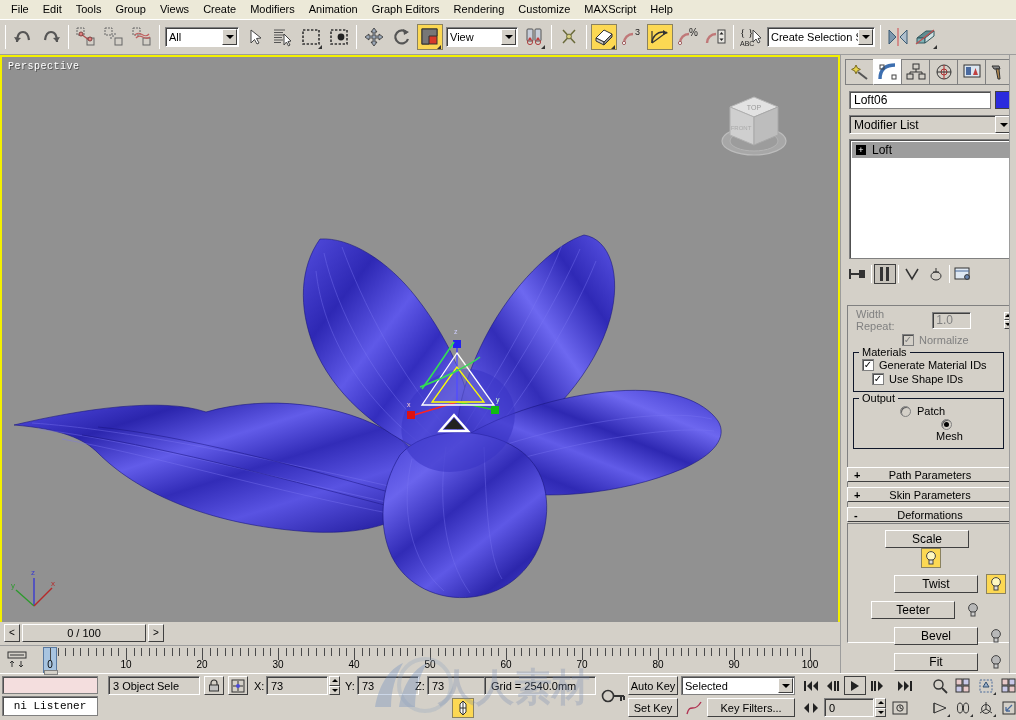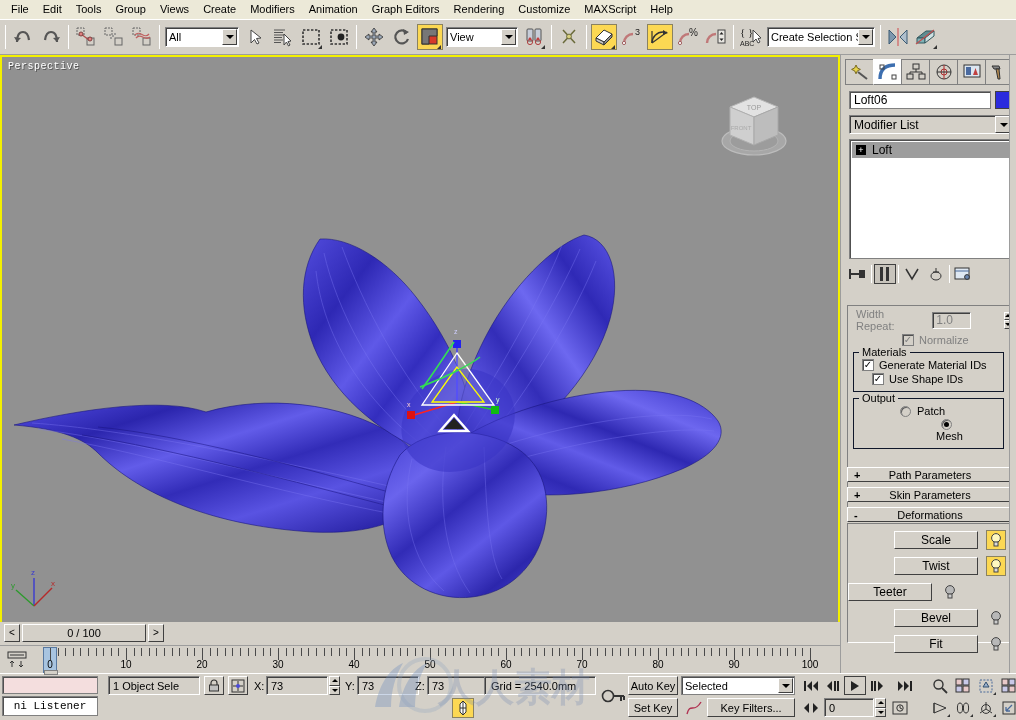--- a/index.html
+++ b/index.html
@@ -917,21 +917,21 @@
         <div class="ruler-num" style="left: 774px;">100</div>
       </div>
   </div>
 
   <div class="bottombar">
 
     <div class="mlgrip"></div>
     <div class="ml-listener-out"></div>
     <div class="ml-listener-in">ni Listener</div>
 
-    <div class="sel-status sunken">1 Object Sele</div>
+    <div class="sel-status sunken">3 Object Sele</div>
 
     <div class="lock-btn raised">
       <svg width="12" height="14" viewBox="0 0 12 14">
         <path d="M3 6 L3 4 A3 3 0 0 1 9 4 L9 6" fill="none" stroke="#333" stroke-width="1.2"></path>
         <rect x="1.5" y="6" width="9" height="6" fill="#bfbfbf" stroke="#333"></rect>
       </svg>
     </div>
 
     <div class="coord-icon raised">
       <svg width="14" height="14" viewBox="0 0 14 14">
@@ -1281,39 +1281,39 @@
     <div class="roll-header" style="top:432px;">
       <span class="pm">+</span>
       <span>Skin Parameters</span>
     </div>
     <div class="roll-header" style="top:452px;">
       <span class="pm">-</span>
       <span>Deformations</span>
     </div>
 
     <div class="rollout-body" style="top:468px; height:120px; padding-top:4px;">
-      <div style="display:flex;align-items:center;justify-content:flex-end;padding-right:6px;margin-top:2px;">
+      <div style="display:flex;align-items:center;justify-content:flex-end;padding-right:6px;margin-top:2px;flex-direction:column;">
         <div class="defbtn btn3d">Scale</div>
         <div class="bulb on" style="margin-left:8px;">
           <svg width="14" height="16" viewBox="0 0 14 16">
             <circle cx="7" cy="6" r="4.4" fill="#fff8c0" stroke="#444"></circle>
             <rect x="5" y="10" width="4" height="4" fill="#dcdcdc" stroke="#444"></rect>
           </svg>
         </div>
       </div>
       <div style="display:flex;align-items:center;justify-content:flex-end;padding-right:6px;margin-top:6px;">
         <div class="defbtn btn3d">Twist</div>
         <div class="bulb on" style="margin-left:8px;">
           <svg width="14" height="16" viewBox="0 0 14 16">
             <circle cx="7" cy="6" r="4.4" fill="#fff8c0" stroke="#444"></circle>
             <rect x="5" y="10" width="4" height="4" fill="#dcdcdc" stroke="#444"></rect>
           </svg>
         </div>
       </div>
-      <div style="display:flex;align-items:center;justify-content:flex-start;padding-right:6px;margin-top:6px;">
+      <div style="display:flex;align-items:center;justify-content:center;padding-right:6px;margin-top:6px;">
         <div class="defbtn btn3d">Teeter</div>
         <div class="bulb" style="margin-left:8px;">
           <svg width="14" height="16" viewBox="0 0 14 16">
             <circle cx="7" cy="6" r="4.4" fill="#b8b8b8" stroke="#444"></circle>
             <rect x="5" y="10" width="4" height="4" fill="#cdcdcd" stroke="#444"></rect>
           </svg>
         </div>
       </div>
       <div style="display:flex;align-items:center;justify-content:flex-end;padding-right:6px;margin-top:6px;">
         <div class="defbtn btn3d">Bevel</div>

